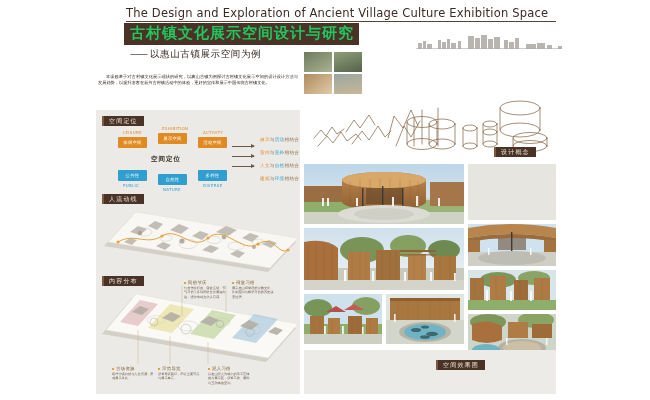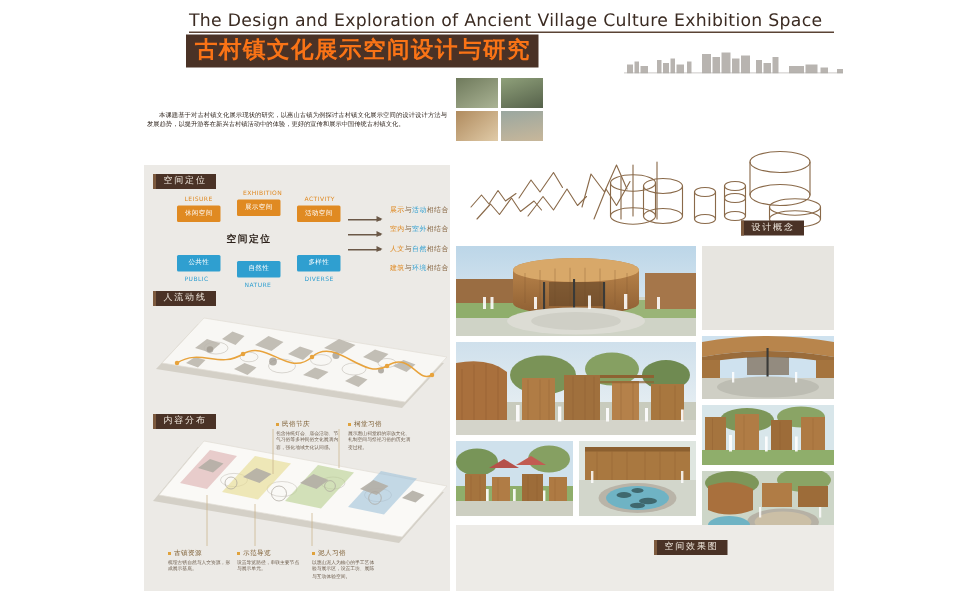--- a/index.html
+++ b/index.html
@@ -14,21 +14,21 @@
   
   .hdr{position:absolute;left:8px;top:6px;width:460px;height:62px;margin-left:28px;}
   .hdr-en{
     position:absolute;left:2px;top:0px;width:430px;
     font-size:11.5px;letter-spacing:.2px;color:#3b2b22;
     white-space:nowrap;line-height:14px;
     border-bottom:1.2px solid #5a4334;padding-bottom:1px;
   }
   .hdr-cn-wrap{position:absolute;left:0px;top:17px;height:20px;}
   .hdr-cn{
-    display:inline-block;background:#4a3226;color:#f97316;
+    display:inline-block;background:#4a3226;color:#22c55e;
     font-size:15px;line-height:19px;padding:1px 5px 2px 6px;
     letter-spacing:1px;white-space:nowrap;font-weight:bold;
   }
   .skyline{position:absolute;left:292px;top:28px;width:178px;height:15px;opacity:.62;}
   .hdr-sub{
     position:absolute;left:6px;top:42px;font-size:9.5px;color:#33251d;
     letter-spacing:.6px;white-space:nowrap;
   }
   .hdr-sub .dash{letter-spacing:-1px;margin-right:3px;}
   
@@ -132,20 +132,23 @@
         <rect x="131" y="11" width="5" height="4"></rect>
         <rect x="142" y="12" width="7" height="3"></rect>
           <rect x="150" y="11" width="4" height="4"></rect>
         <rect x="158" y="6" width="5" height="9"></rect>
           <rect x="164" y="4" width="5" height="11"></rect>
         <rect x="170" y="8" width="5" height="7"></rect>
       </g>
       <rect x="0" y="14.4" width="178" height="0.6" fill="#7d7772"></rect>
     </svg>
 
+    <div class="hdr-sub">
+      <span class="dash">——</span><span>以惠山古镇展示空间为例</span>
+    </div>
   </div>
 
   <div class="abstract">本课题基于对古村镇文化展示现状的研究，以惠山古镇为例探讨古村镇文化展示空间的设计设计方法与发展趋势，以提升游客在新兴古村镇活动中的体验，更好的宣传和展示中国传统古村镇文化。</div>
 
   <div class="lcol">
 
     <div class="badge sec-pos">空间定位</div>
 
     <div class="posdia">
 

